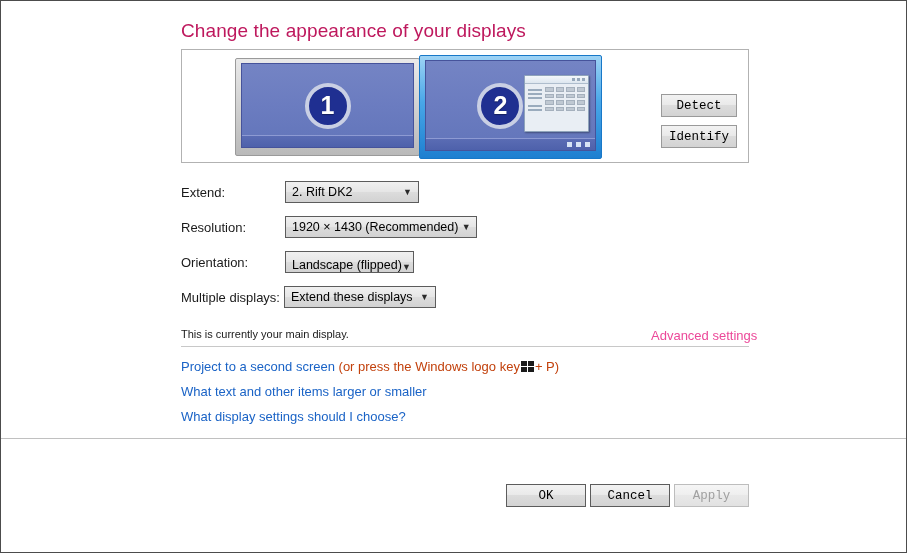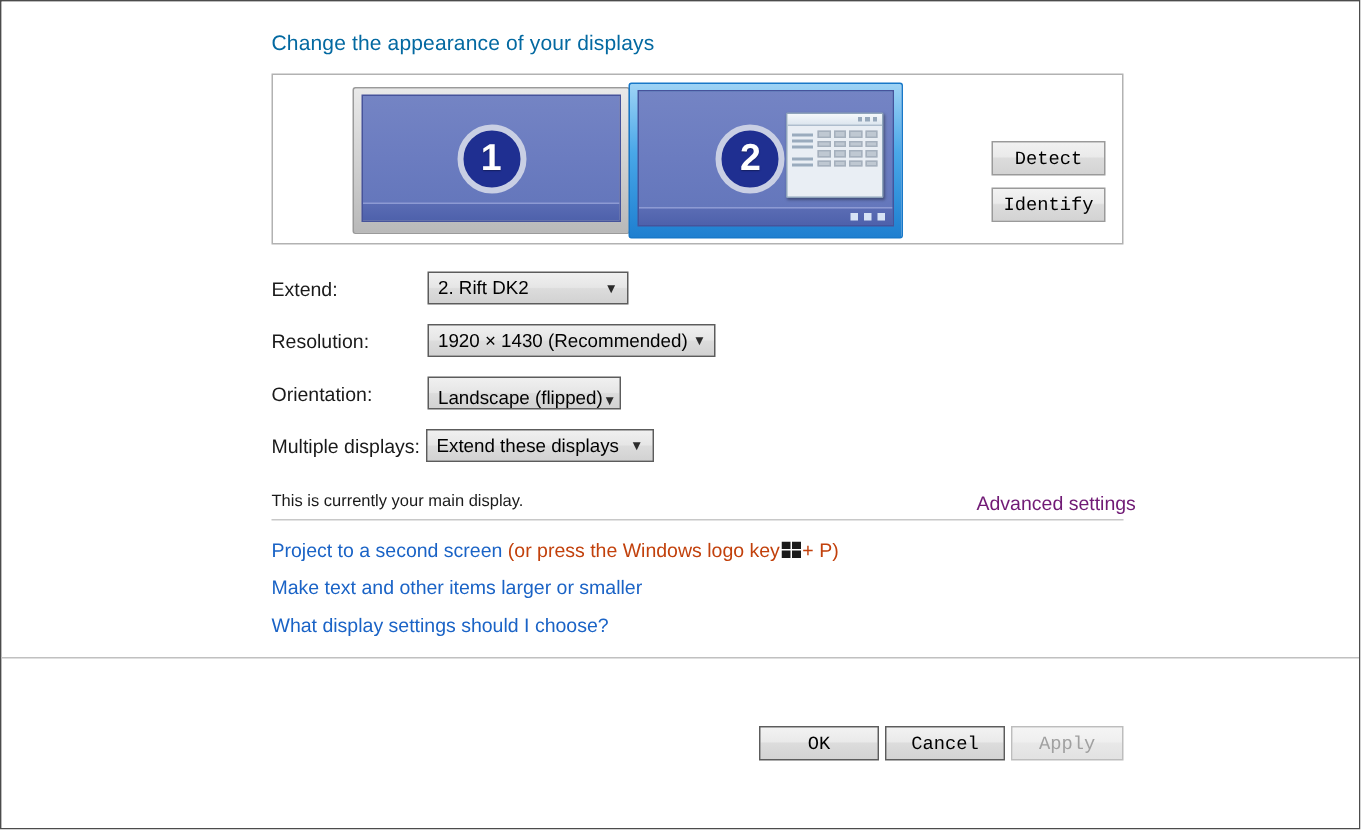--- a/index.html
+++ b/index.html
@@ -24,22 +24,22 @@
     left: 0;
     top: 0;
     right: 0;
     height: 437px;
     background: #ffffff;
   }
   #page-title {
     position: absolute;
     left: 180px;
     top: 19px;
-    font-size: 14px;
-    color: #0369a1;
+    font-size: 19px;
+    color: #be185d;
     letter-spacing: 0.1px;
     white-space: nowrap;
   }
 
   
   #preview-panel {
     position: absolute;
     left: 180px;
     top: 48px;
     width: 568px;
@@ -266,21 +266,21 @@
     top: 327px;
     font-size: 11px;
     color: #1a1a1a;
     white-space: nowrap;
   }
   #advanced-settings-link {
     position: absolute;
     left: 650px;
     top: 327px;
     font-size: 13px;
-    color: #701a75;
+    color: #ec4899;
     white-space: nowrap;
     cursor: pointer;
   }
   #status-separator {
     position: absolute;
     left: 180px;
     top: 345px;
     width: 568px;
     height: 1px;
     background: #c8c8c8;
@@ -440,21 +440,21 @@
     <div class="link-line" id="link-project">
       <span class="lnk">Project to a second screen</span><span class="plain">&nbsp;</span><span class="plain">(or press the Windows logo key</span><span class="win-logo"><svg width="13" height="11" viewBox="0 0 13 11">
             <rect x="0" y="0" width="6" height="5" fill="#1a1a1a"></rect>
             <rect x="7" y="0" width="6" height="5" fill="#1a1a1a"></rect>
             <rect x="0" y="6" width="6" height="5" fill="#1a1a1a"></rect>
             <rect x="7" y="6" width="6" height="5" fill="#1a1a1a"></rect>
           </svg></span><span class="plain">+ P)</span>
     </div>
 
     <div class="link-line" id="link-textsize">
-      <span class="lnk">Make text and other items larger or smaller</span>
+      <span class="lnk">What text and other items larger or smaller</span>
     </div>
 
     <div class="link-line" id="link-whatchoose">
       <span class="lnk">What display settings should I choose?</span>
     </div>
 
   </div>
 
   <div id="footer">
     <button class="btn" id="ok-button">OK</button>

